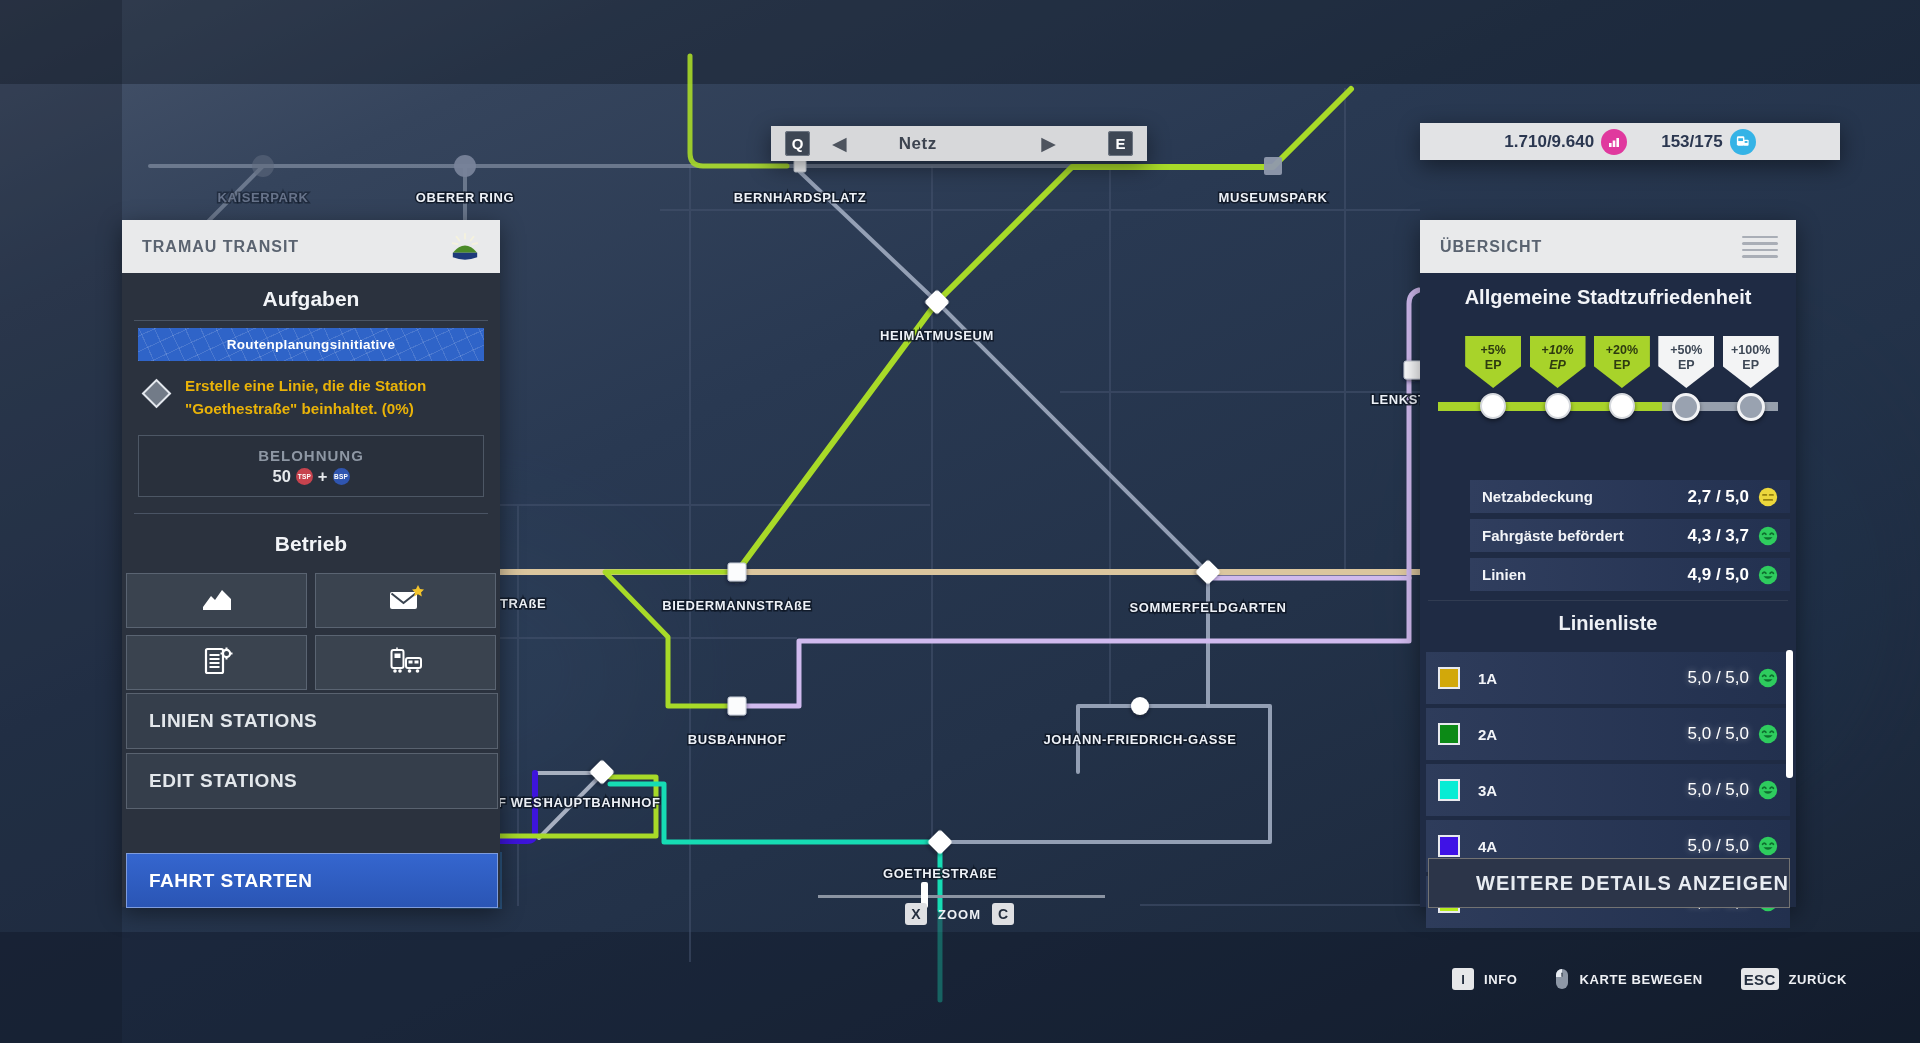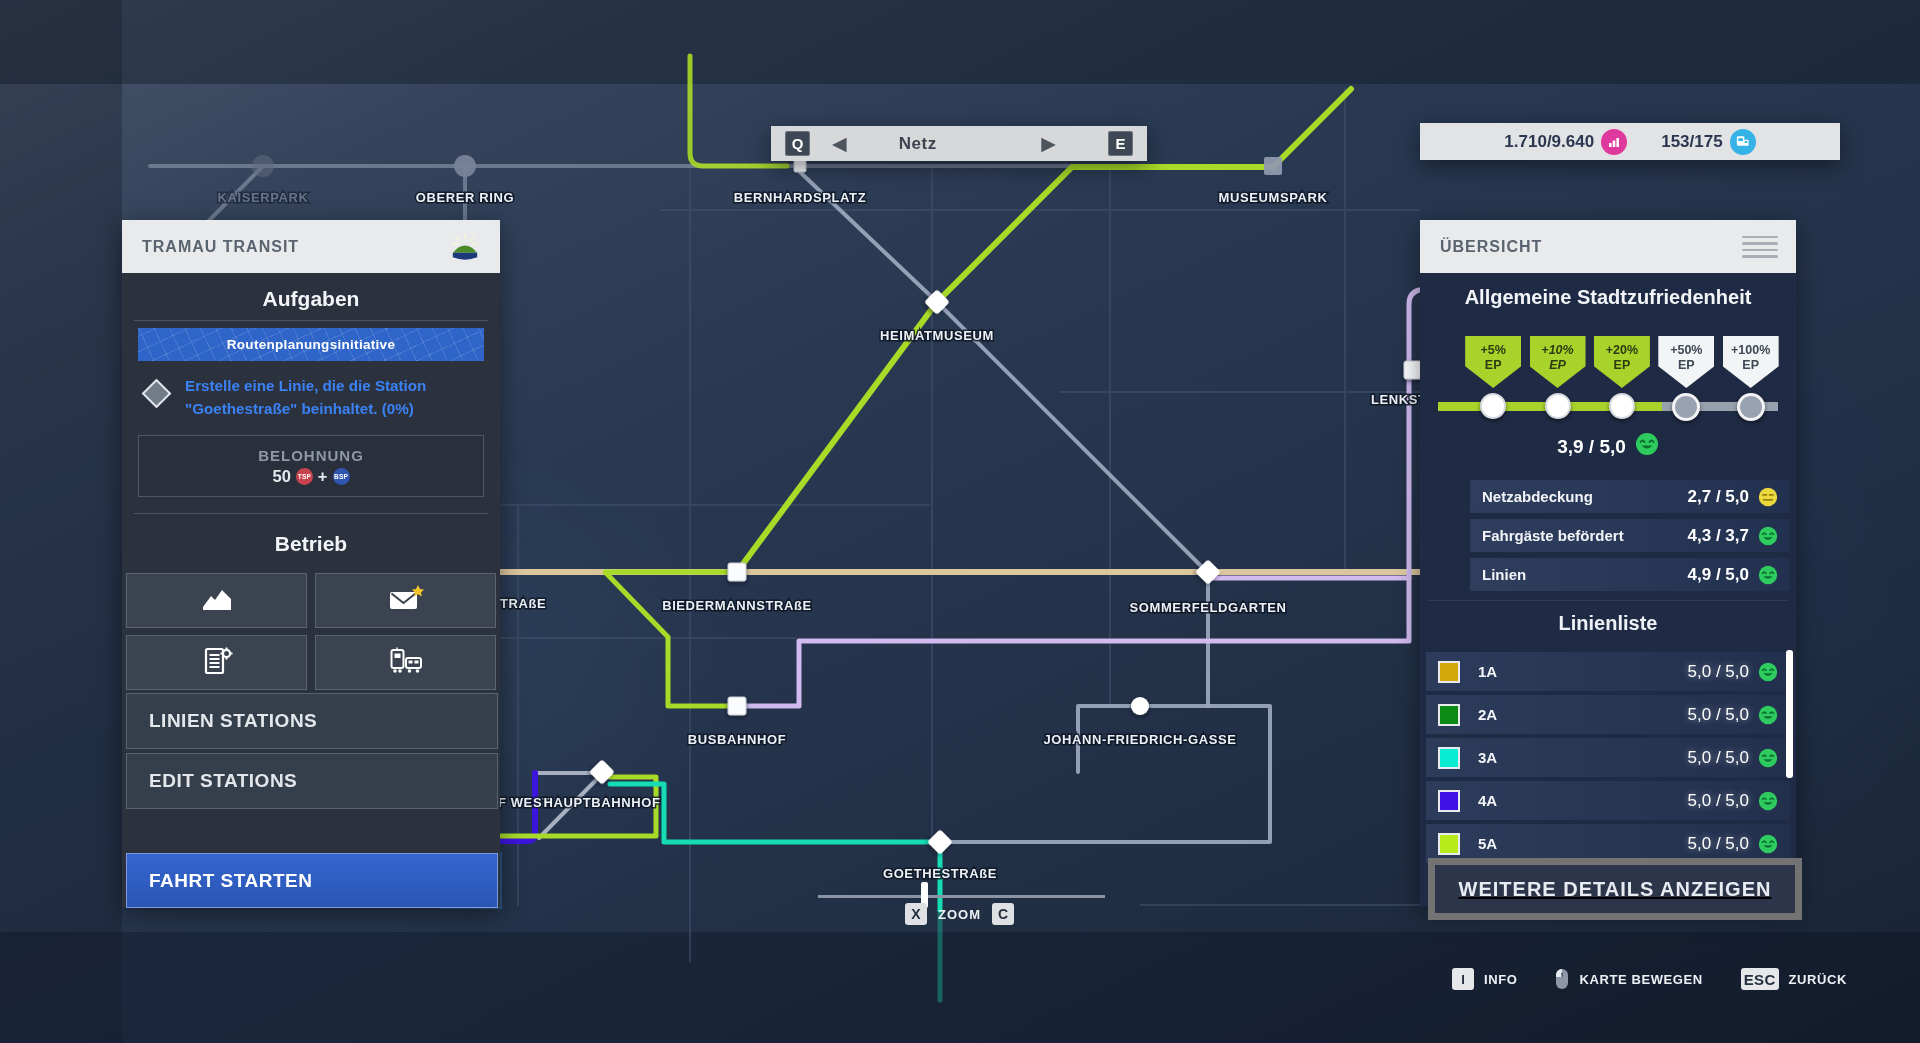--- a/index.html
+++ b/index.html
@@ -49,21 +49,21 @@
   .lp-aufgaben{padding-top:14px;height:33px;}
   .divider{position:absolute;left:12px;right:12px;height:1px;background:#4a5464;}
   .task-banner{position:absolute;left:16px;top:108px;width:346px;height:33px;background:#2f64c8;
        display:flex;align-items:center;justify-content:center;
        background-image:repeating-linear-gradient(65deg,rgba(255,255,255,.13) 0 1px,transparent 1px 14px),
                         repeating-linear-gradient(-25deg,rgba(255,255,255,.13) 0 1px,transparent 1px 14px);}
   .task-banner span{font-weight:700;font-size:13.5px;color:#fff;letter-spacing:.3px;}
   .task-row{position:absolute;left:20px;top:155px;width:340px;display:flex;gap:18px;align-items:flex-start;}
   .task-diamond{flex:0 0 auto;width:17px;height:17px;margin-top:8px;margin-left:4px;background:#727b88;
                 border:2.5px solid #e4e8ee;transform:rotate(45deg);}
-  .task-text{font-weight:700;font-size:15.2px;color:#3b82f6;line-height:1.5;}
+  .task-text{font-weight:700;font-size:15.2px;color:#eab308;line-height:1.5;}
   .reward-box{position:absolute;left:16px;top:215px;width:344px;height:60px;border:1px solid #4d5765;
               background:#29303c;display:flex;flex-direction:column;align-items:center;justify-content:center;gap:3px;}
   .reward-ttl{font-weight:700;font-size:15px;color:#8e97a4;letter-spacing:1px;}
   .reward-row{display:flex;align-items:center;gap:5px;font-weight:700;font-size:16.5px;color:#e6e9ec;}
   .cbadge{display:inline-flex;align-items:center;justify-content:center;width:17px;height:17px;border-radius:50%;
           font-size:6.5px;font-weight:700;color:#fff;letter-spacing:.2px;}
   .cbadge.red{background:#c7434e;} .cbadge.blue{background:#2f55b0;}
   .lp-betrieb{position:absolute;left:0;right:0;top:300px;height:48px;display:flex;align-items:center;justify-content:center;}
   .icon-grid{position:absolute;left:4px;top:353px;width:370px;display:grid;grid-template-columns:1fr 1fr;gap:7px 8px;}
   .icon-btn{height:53px;background:#3a434f;border:1px solid #5a6472;display:flex;align-items:center;justify-content:center;cursor:pointer;}
@@ -95,28 +95,28 @@
   .sat-score{position:absolute;left:0;right:0;top:212px;display:flex;align-items:center;justify-content:center;gap:9px;
              font-weight:700;font-size:19px;color:#fff;}
   .stats{position:absolute;left:6px;right:6px;top:260px;display:flex;flex-direction:column;gap:6px;}
   .stat-row{height:33px;display:flex;align-items:center;background:linear-gradient(90deg,#303e5e,#233150);margin-left:44px;}
   .stat-row .lbl{margin-left:12px;font-weight:700;font-size:15px;color:#f2f4f8;}
   .stat-row .val{margin-left:auto;font-weight:700;font-size:17px;color:#fff;}
   .stat-row .face{margin:0 12px 0 9px;display:flex;}
   .rp-div{position:absolute;left:8px;right:8px;top:380px;height:1px;background:#46506277;}
   .rp-list-title{position:absolute;left:0;right:0;top:392px;text-align:center;font-weight:700;font-size:20px;color:#eef1f6;}
   .line-rows{position:absolute;left:6px;right:6px;top:432px;display:flex;flex-direction:column;gap:4px;}
-  .line-row{height:39px;display:flex;align-items:center;background:linear-gradient(90deg,#2e3c5b,#22304e);cursor:pointer;}
+  .line-row{height:52px;display:flex;align-items:center;background:linear-gradient(90deg,#2e3c5b,#22304e);cursor:pointer;}
   .swatch{width:22px;height:22px;margin-left:12px;border:2px solid #e8eaee;box-sizing:border-box;}
   .line-row .lbl{margin-left:18px;font-weight:700;font-size:15px;color:#f2f4f8;}
   .line-row .val{margin-left:auto;font-weight:400;font-size:17px;color:#fff;text-shadow:0 0 6px rgba(255,255,255,.5);}
   .line-row .face{margin:0 12px 0 9px;display:flex;}
   .scrollbar{position:absolute;right:3px;top:430px;width:7px;height:128px;background:#fff;border-radius:3px;cursor:pointer;}
-  .details-btn{position:absolute;left:8px;top:638px;width:360px;height:48px;background:#2c3549;border:7px solid #737373;
-               display:flex;align-items:center;justify-content:center;cursor:pointer;text-decoration:underline;}
+  .details-btn{position:absolute;left:8px;top:638px;width:360px;height:48px;background:#2c3549;border:1px solid #737373;
+               display:flex;align-items:center;justify-content:flex-end;cursor:pointer;}
   .details-btn span{font-weight:700;font-size:20px;color:#e8ecf2;letter-spacing:1px;}
 
   
   .hints{left:1452px;top:968px;display:flex;align-items:center;gap:38px;}
   .hint{display:flex;align-items:center;gap:10px;}
   .hint .keycap2{display:inline-flex;align-items:center;justify-content:center;min-width:22px;height:22px;padding:0 3px;
                  background:#e6e7e9;color:#242e3e;font-weight:700;font-size:13px;border-radius:3px;box-sizing:border-box;}
   .hint .keycap2.small{font-size:15px;letter-spacing:.3px;}
   .hint .lbl{font-weight:700;font-size:13px;color:#eef0f4;letter-spacing:.6px;}
 
@@ -359,31 +359,20 @@
         <div class="ms-badge reached" style="left: 35.5%; font-style: italic;"><span>+10%</span><br><span>EP</span></div>
         <div class="ms-node reached" style="left: 35.5%;"></div>
         <div class="ms-badge reached" style="left: 54%;"><span>+20%</span><br><span>EP</span></div>
         <div class="ms-node reached" style="left: 54%;"></div>
         <div class="ms-badge future" style="left: 72.5%;"><span>+50%</span><br><span>EP</span></div>
         <div class="ms-node future" style="left: 72.5%;"></div>
         <div class="ms-badge future" style="left: 91%;"><span>+100%</span><br><span>EP</span></div>
         <div class="ms-node future" style="left: 91%;"></div>
       </div>
 
-    <div class="sat-score">
-      <span>3,9 / 5,0</span>
-      <span class="face" id="overall-face"><svg width="24" height="24" viewBox="0 0 24 24">
-    <circle cx="12" cy="12" r="11" fill="#2ecc5e"></circle>
-    <g stroke="#0e6e2e" stroke-width="2" stroke-linecap="round" fill="none">
-      <path d="M5.5 10 Q7.5 7 9.5 10"></path>
-              <path d="M14.5 10 Q16.5 7 18.5 10"></path>
-    </g>
-    <path d="M6.5 13.5 Q12 19.5 17.5 13.5 Z" fill="#0e6e2e"></path>
-          </svg></span>
-    </div>
 
     <div class="stats" id="stats-rows">
         <div class="stat-row">
           <span class="lbl">Netzabdeckung</span>
                  <span class="val">2,7 / 5,0</span>
                  <span class="face">
             <svg width="20" height="20" viewBox="0 0 24 24">
       <circle cx="12" cy="12" r="11" fill="#ecd73c"></circle>
       <g stroke="#96820f" stroke-width="2.2" stroke-linecap="round">
         <line x1="6" y1="9.5" x2="10" y2="9.5"></line>

